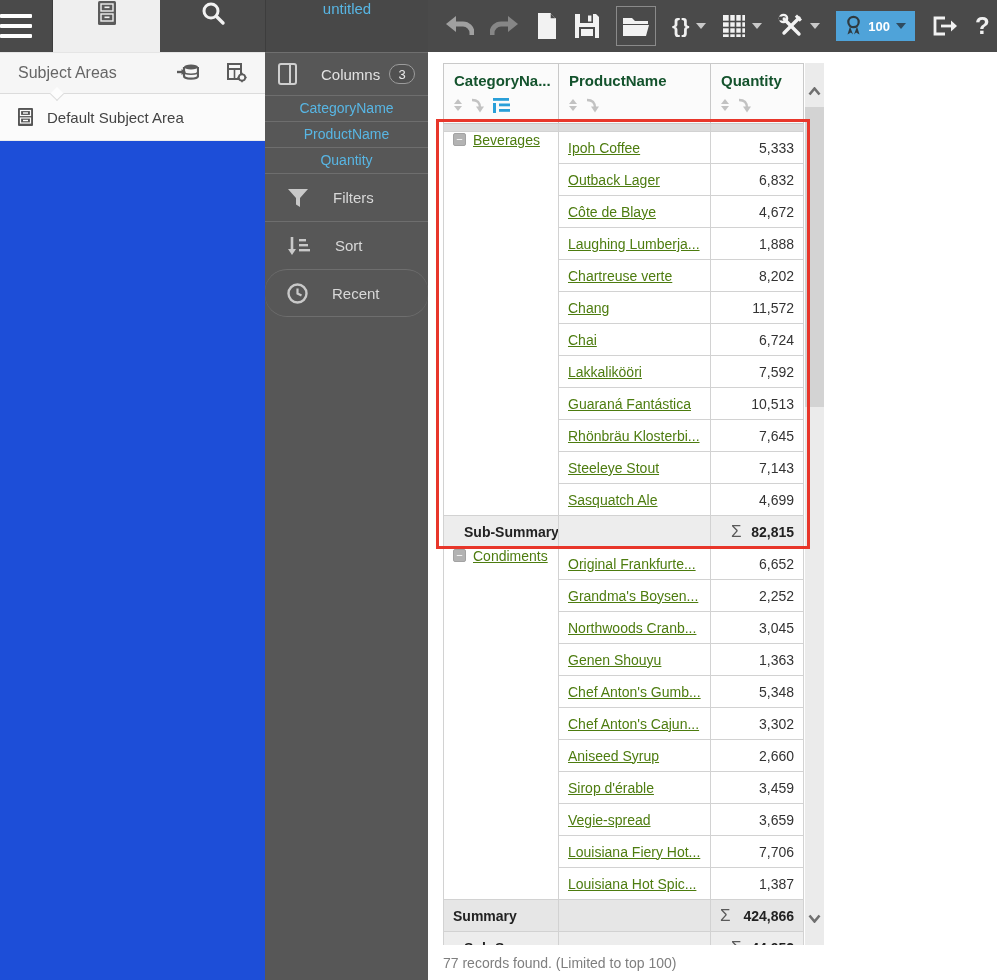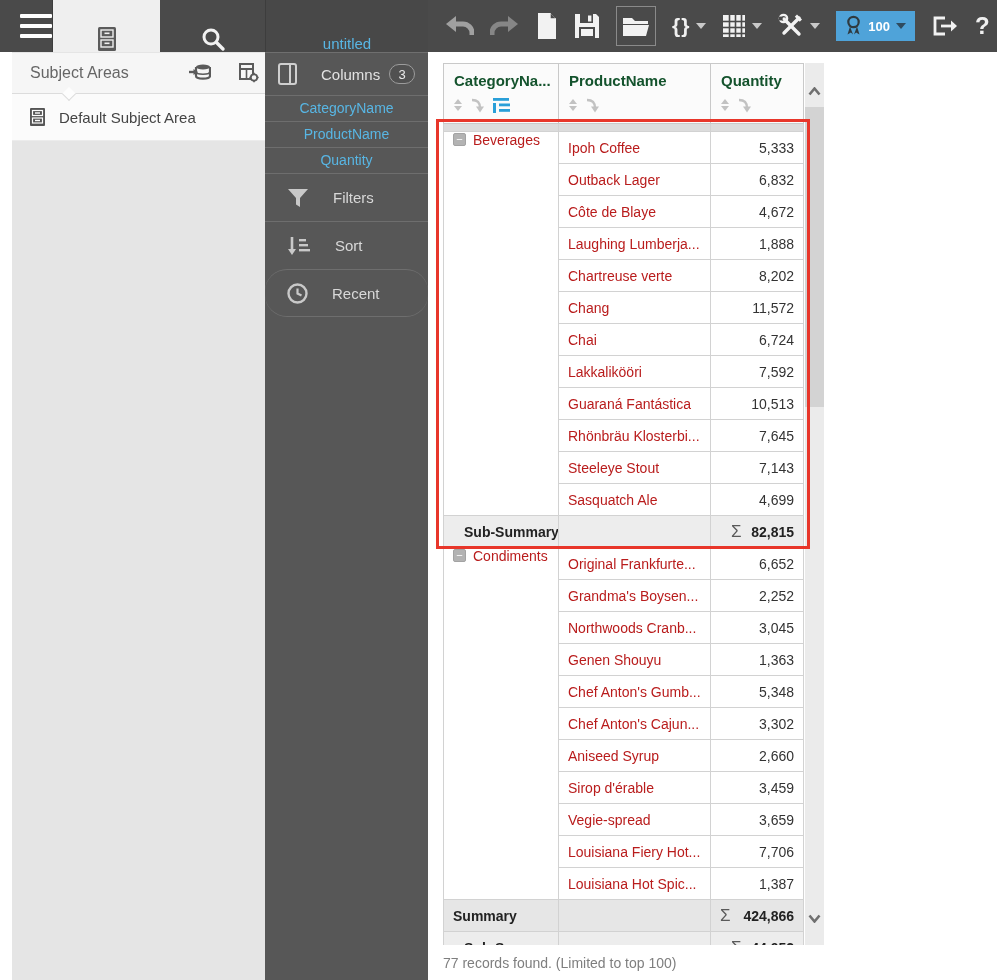--- a/index.html
+++ b/index.html
@@ -9,21 +9,21 @@
     background: #ffffff;
     position: relative;
     overflow: hidden;
     color: #333;
   }
   
   .topbar {
     position: absolute; left:0; top:0; width:997px; height:52px;
     background:#4a4a4a; display:flex; align-items:stretch;
   }
-  .tb-cell { display:flex; align-items:flex-end; justify-content:center; cursor:pointer; }
+  .tb-cell { display:flex; align-items:flex-start; justify-content:center; cursor:pointer; }
   .menu-btn { width:53px; border-right:1px solid #3d3d3d; flex-direction:column; gap:6px; }
   .menu-btn .bar { width:32px; height:4px; background:#fff; border-radius:1px; }
   .tab-cabinet { width:107px; background:#efefef; }
   .search-btn { width:105px; }
   .tab-untitled { width:163px; color:#58b6e4; font-size:15px; border-left:1px solid #3d3d3d; background:#484848; }
   .toolbar { flex:1; display:flex; align-items:center; gap:16px; padding-left:16px; }
   .tool-btn { display:flex; align-items:center; justify-content:center; cursor:pointer; }
   .tool-group { display:flex; align-items:center; gap:6px; cursor:pointer; }
   .caret { width:0; height:0; border-left:5px solid transparent; border-right:5px solid transparent; border-top:6px solid #c9c9c9; }
   .braces { color:#f0f0f0; font-size:21px; font-weight:bold; letter-spacing:1px; }
@@ -31,22 +31,22 @@
   .blue-btn {
     background:#4fa3d9; border-radius:0; height:30px; padding:0 9px;
     display:flex; align-items:center; gap:6px; cursor:pointer;
   }
   .blue-btn .label { color:#fff; font-size:13px; font-weight:bold; }
   .blue-btn .caret { border-top-color:#2f4b5e; }
   .help-q { color:#f0f0f0; font-size:24px; font-weight:bold; cursor:pointer; }
 
   
   .sidebar {
-    position:absolute; left:12px; top:52px; width:265px; bottom:0;
-    background:#e5e5e5; border-top:1px solid #e5e5e5;
+    position:absolute; left:0; top:52px; width:265px; bottom:0;
+    background:#1d4ed8; border-top:1px solid #e5e5e5;
   }
   .subject-header {
     position:relative; height:41px; background:#f6f6f6; border-bottom:1px solid #dcdcdc;
     display:flex; align-items:center; padding:0 18px;
   }
   .subject-title { color:#666; font-size:16px; }
   .subject-header .hdr-icons { margin-left:auto; display:flex; gap:28px; }
   .notch {
     position:absolute; left:52px; bottom:-6px; width:10px; height:10px;
     background:#fdfdfd; border-right:1px solid #dcdcdc; border-bottom:1px solid #dcdcdc;
@@ -90,21 +90,21 @@
   .sortrow { display:flex; align-items:center; gap:8px; margin-top:7px; height:18px; }
   .tri-col { display:flex; flex-direction:column; gap:2px; cursor:pointer; }
   .tri-up { width:0;height:0;border-left:4px solid transparent;border-right:4px solid transparent;border-bottom:5px solid #c2c2c2; }
   .tri-dn { width:0;height:0;border-left:4px solid transparent;border-right:4px solid transparent;border-top:5px solid #c2c2c2; }
   table.report td {
     border:1px solid #d2d2d2; height:32px; font-size:14px; padding:0 9px;
     background:#fff; white-space:nowrap; overflow:hidden;
   }
   tr.spacer-row td { height:8px; background:#dcdcdc; padding:0; }
   td.qty-cell { text-align:right; color:#333; }
-  a.cell-link { color:#b91c1c; cursor:pointer; }
+  a.cell-link { color:#4d7c0f; text-decoration:underline; cursor:pointer; }
   td.cat-cell { vertical-align:top; padding-top:7px; }
   .collapse-box {
     display:inline-block; width:13px; height:13px; background:#b3b3b3; border:1px solid #a3a3a3;
     border-radius:2px; color:#fff; font-size:11px; line-height:11px; text-align:center;
     margin-right:7px; vertical-align:2px; cursor:pointer;
   }
   tr.subsum td { background:#ededed; font-weight:bold; color:#222;padding-left:20px; }
   tr.sum td { background:#e6e6e6; font-weight:bold; color:#222; }
   .sumcell { display:flex; align-items:center; justify-content:space-between; }
   .sigma { color:#5a5a5a; font-weight:normal; font-size:17px; }

